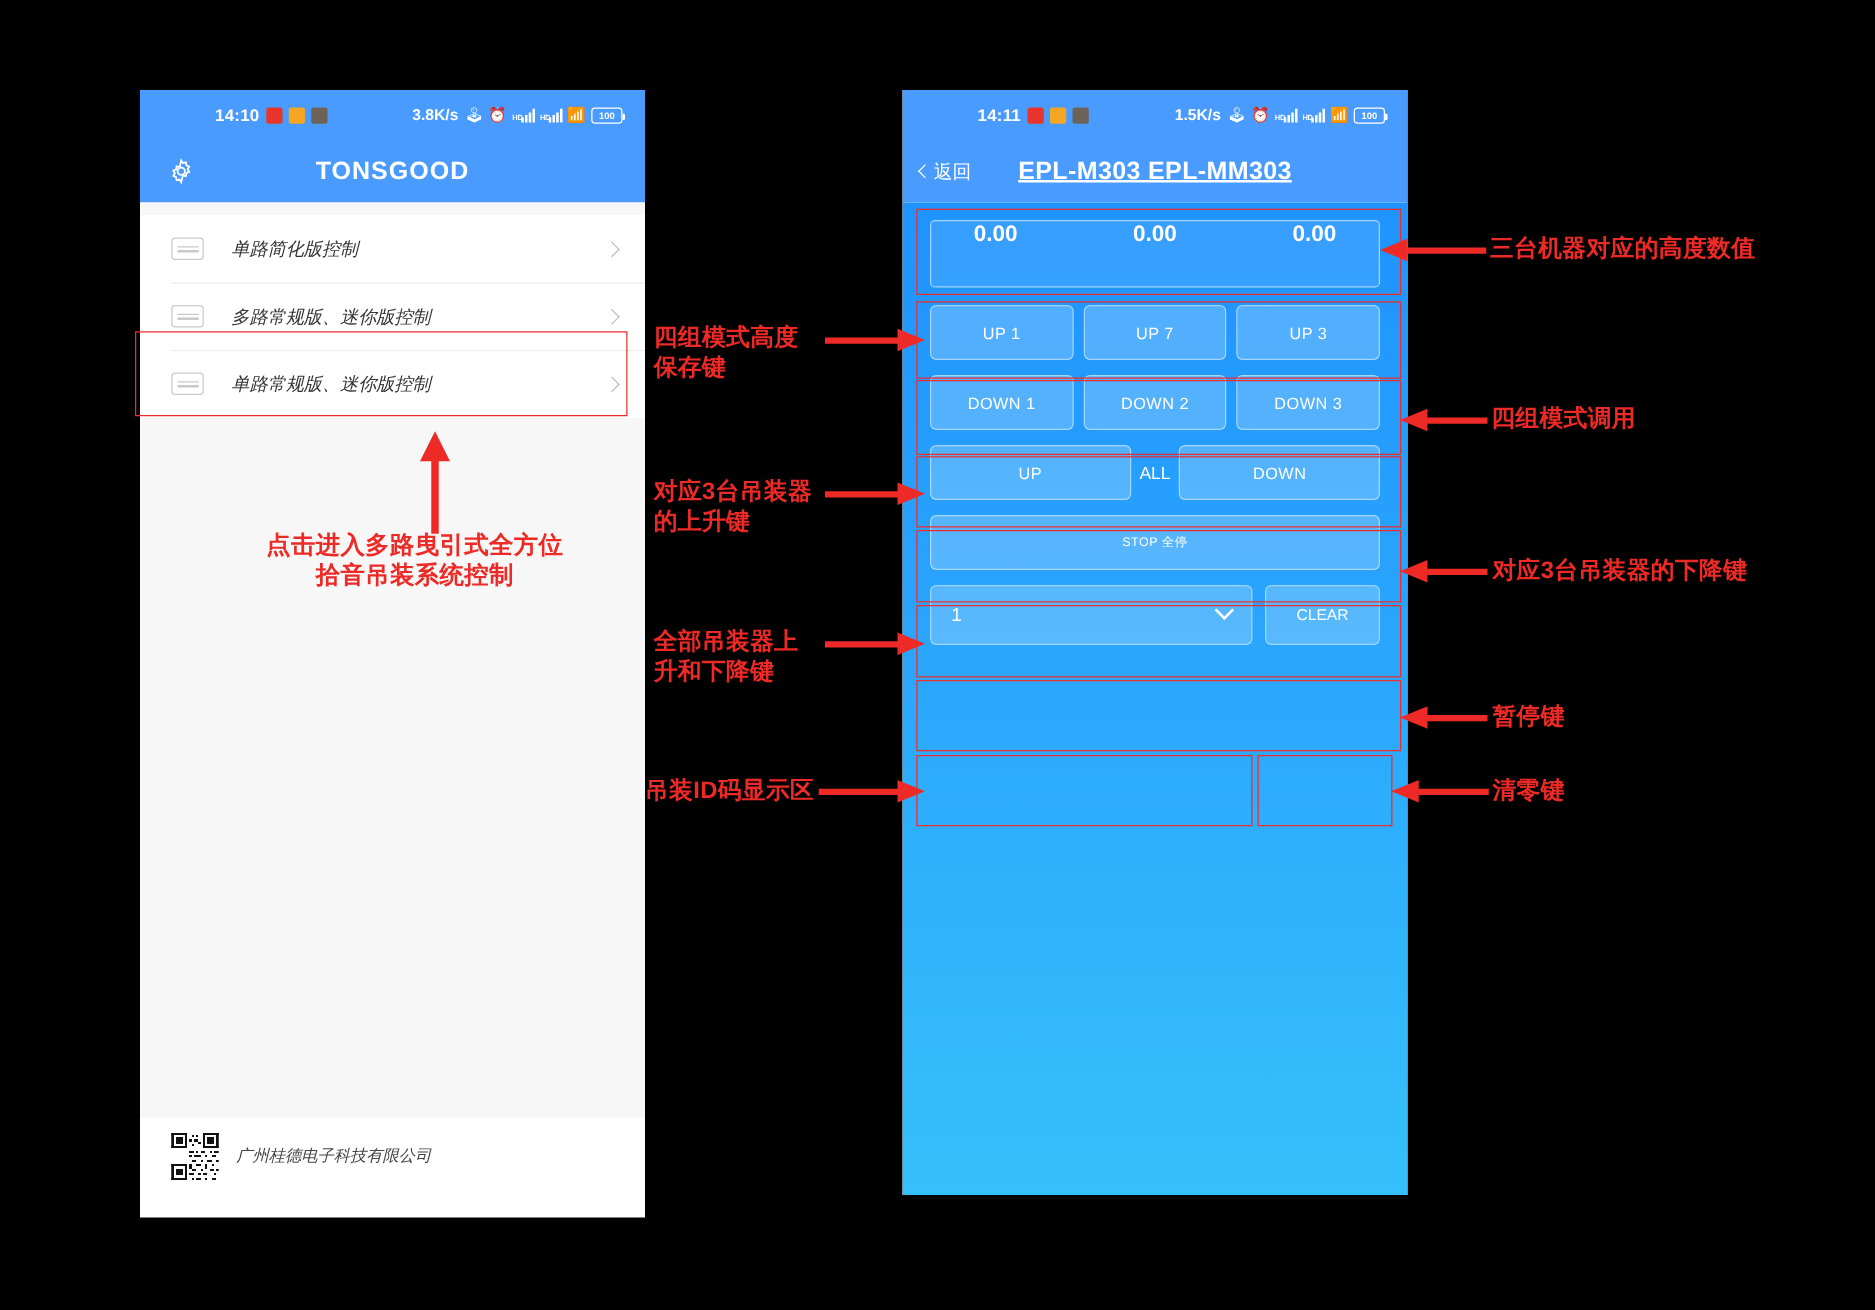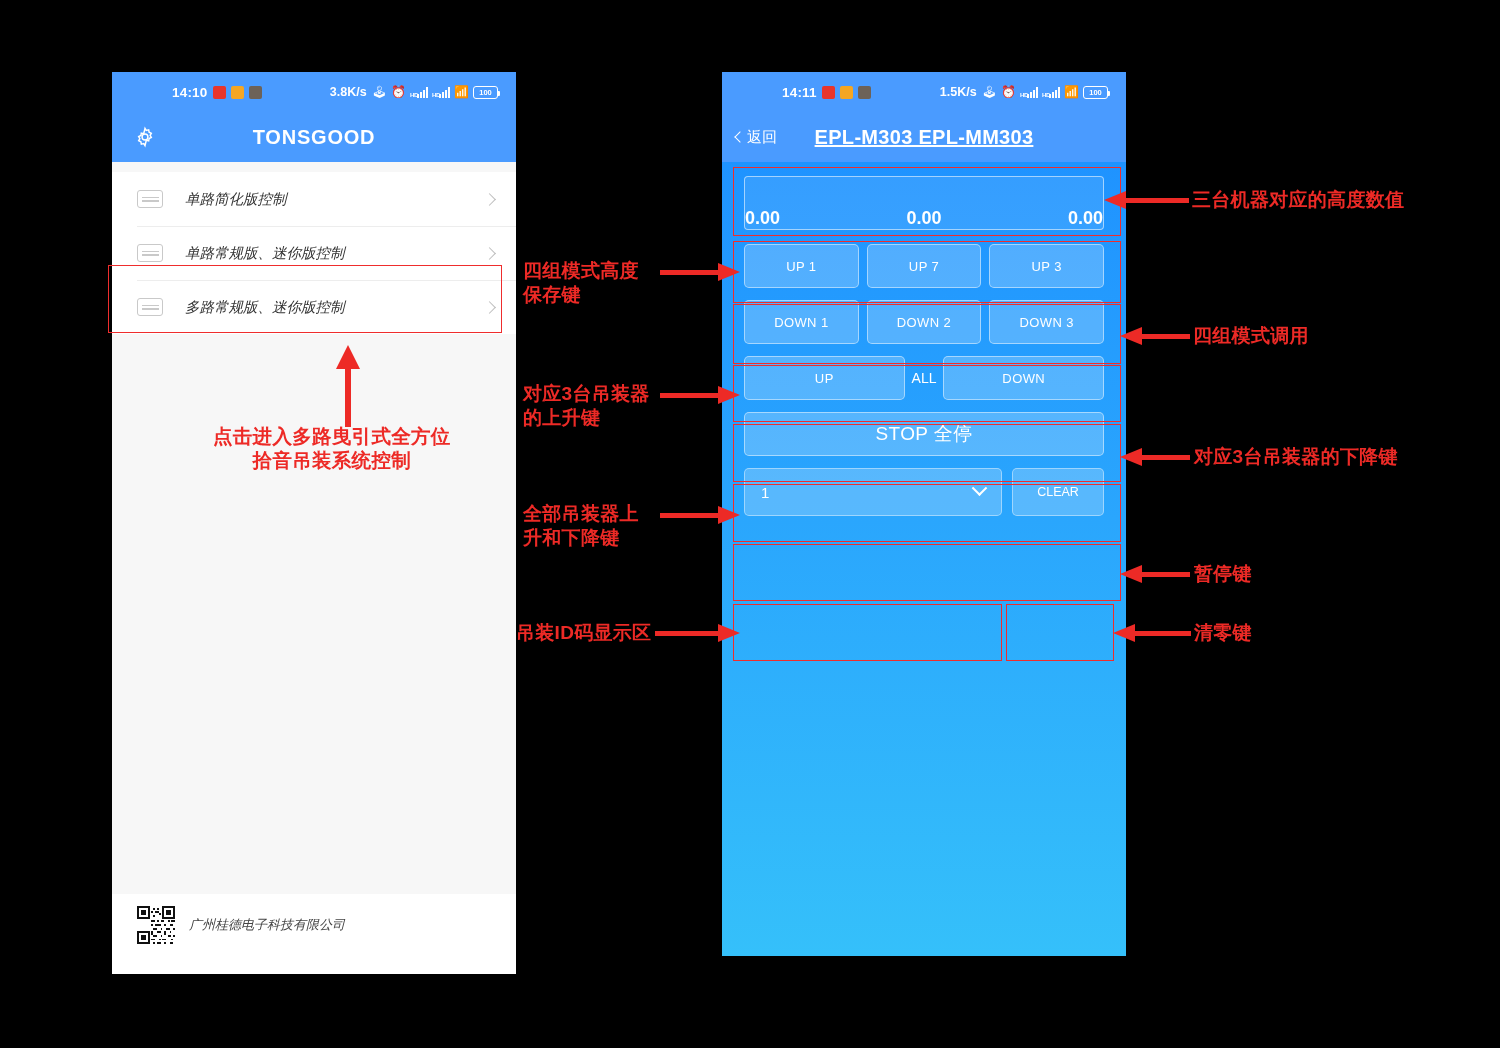--- a/index.html
+++ b/index.html
@@ -108,37 +108,37 @@
   .back-chev { width: 8px; height: 8px; border-left: 1.8px solid #fff; border-bottom: 1.8px solid #fff; transform: rotate(45deg); }
 
   .ctrl-body {
     height: 794px;
     background: linear-gradient(180deg, #1f93ff 0%, #2aa6fd 45%, #35c0fa 100%);
     padding: 14px 22px 0 22px;
   }
   .readout {
     height: 54px; border: 1px solid rgba(255,255,255,.55); border-radius: 4px;
     background: rgba(255,255,255,.10);
-    display: flex; align-items: flex-end; justify-content: space-between;
-    padding: 0 0; color: #fff; font-size: 18px; font-weight: bold; margin-bottom: 14px;
+    display: flex; align-items: flex-start; justify-content: space-between;
+    padding: 0 34px; color: #fff; font-size: 18px; font-weight: bold; margin-bottom: 14px;
   }
   .btn-row { display: flex; gap: 8px; margin-bottom: 12px; }
   .btn {
     flex: 1; height: 42px; border-radius: 5px;
     background: rgba(255,255,255,.22);
     border: 1px solid rgba(255,255,255,.48);
     color: #fff; font-size: 12.5px; letter-spacing: .4px;
     display: flex; align-items: center; justify-content: center;
   }
   .row-up .btn, .row-down .btn { height: 44px; font-size: 13px; }
   .row-all { display: flex; align-items: center; gap: 6px; margin-bottom: 12px; }
   .row-all .btn { height: 44px; font-size: 13px; }
   .all-label { color: #fff; font-size: 14px; flex: none; padding: 0 1px; }
   .row-stop { margin-bottom: 12px; }
-  .row-stop .btn { height: 44px; font-size: 19px; }
+  .row-stop .btn { height: 44px; font-size: 10px; }
   .row-select { display: flex; gap: 10px; }
   .select-box {
     flex: 1; height: 48px; border-radius: 5px;
     background: rgba(255,255,255,.22); border: 1px solid rgba(255,255,255,.42);
     display: flex; align-items: center; justify-content: space-between;
     padding: 0 16px; color: #fff; font-size: 15px;
   }
   .caret { width: 11px; height: 11px; border-right: 2px solid #fff; border-bottom: 2px solid #fff; transform: rotate(45deg) translate(-3px,-3px); }
   .clear-btn {
     width: 92px; height: 48px; border-radius: 5px;
@@ -228,29 +228,29 @@
             <span></span>
           </span>
         <span class="list-label">单路简化版控制</span>
         <span class="chev"></span>
       </div>
       <div class="list-row">
         <span class="kbd-icon">
             <span></span>
             <span></span>
           </span>
-        <span class="list-label">单路常规版、迷你版控制</span>
+        <span class="list-label">多路常规版、迷你版控制</span>
         <span class="chev"></span>
       </div>
       <div class="list-row">
         <span class="kbd-icon">
             <span></span>
             <span></span>
           </span>
-        <span class="list-label">多路常规版、迷你版控制</span>
+        <span class="list-label">单路常规版、迷你版控制</span>
         <span class="chev"></span>
       </div>
     </div>
 
     <div class="footer-card">
       <svg class="qr" viewBox="0 0 21 21" shape-rendering="crispEdges">
         <rect width="21" height="21" fill="#fff"></rect>
         <g fill="#111">
           <rect x="0" y="0" width="7" height="1"></rect>
             <rect x="0" y="6" width="7" height="1"></rect>

